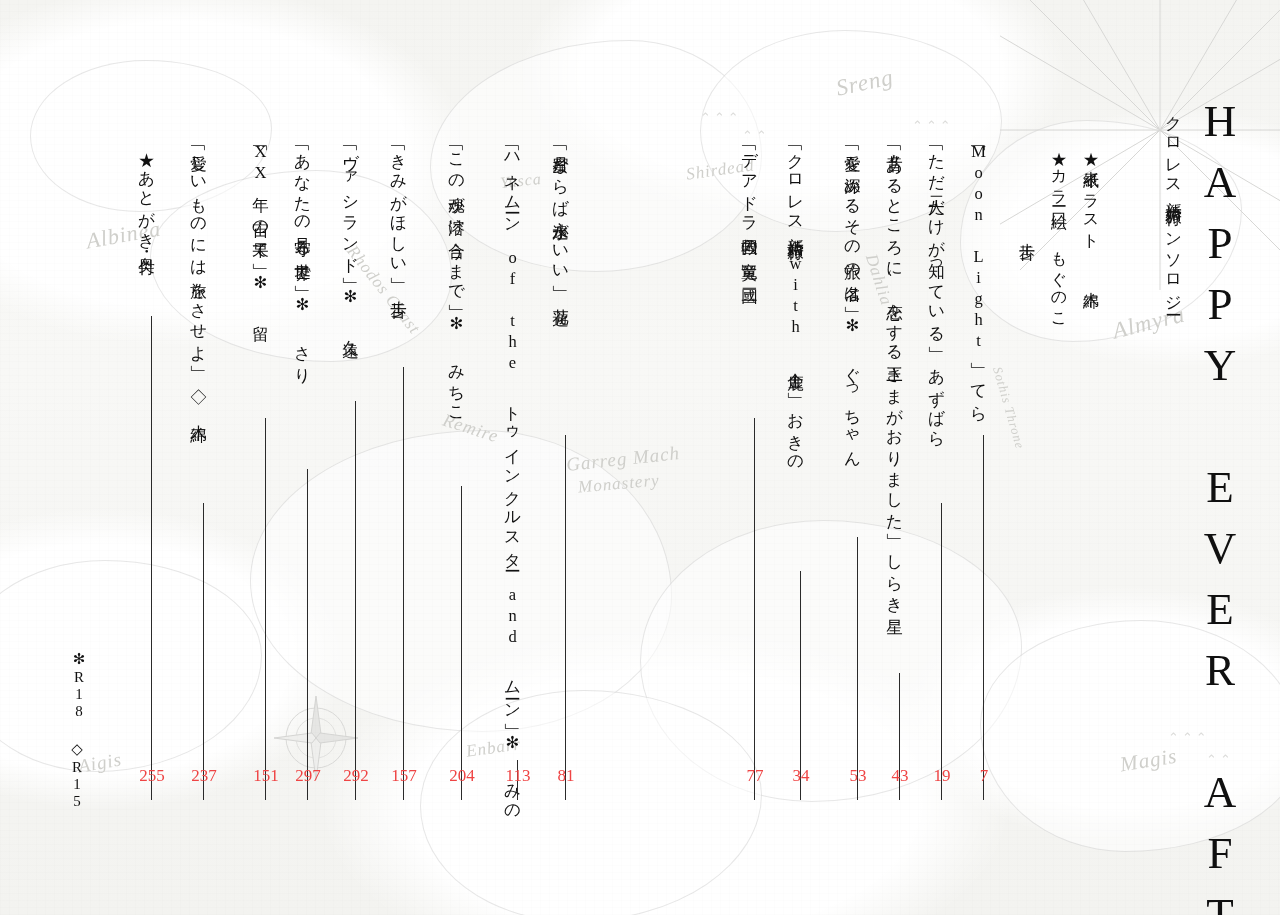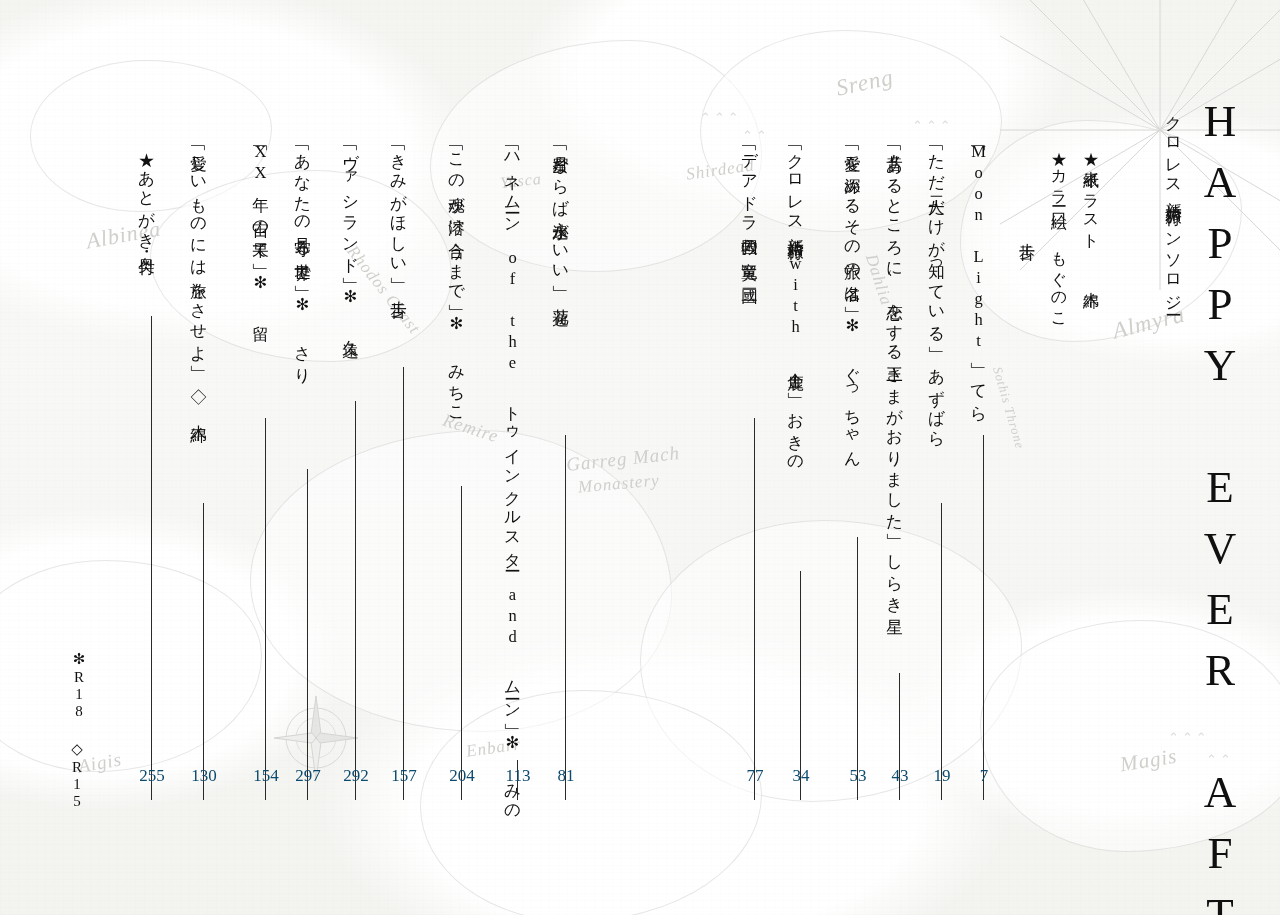--- a/index.html
+++ b/index.html
@@ -128,21 +128,21 @@
     background: #2a2a2a;
   }
   .entry .page {
     position: absolute;
     left: 0;
     width: 34px;
     bottom: 74px;
     text-align: center;
     font-size: 17px;
     letter-spacing: 0;
-    color: #0c4a6e;
+    color: #ef4444;
     font-family: "Liberation Serif", serif;
   }
   .credit {
     position: absolute;
     writing-mode: vertical-rl;
     text-orientation: upright;
     font-size: 16px;
     letter-spacing: 2px;
     color: #111;
     white-space: nowrap;
@@ -293,26 +293,26 @@
           <div class="page">292</div>
         </div>
         <div class="entry" style="left: 291px;">
           <div class="line">「あなたの見守る世界で」　✻　さり</div>
           <div class="rule" style="top: 329px; height: 331px;"></div>
           <div class="page">297</div>
         </div>
         <div class="entry" style="left: 249px;">
           <div class="line">「XX年 宙の果て」　✻　留</div>
           <div class="rule" style="top: 278px; height: 382px;"></div>
-          <div class="page">154</div>
+          <div class="page">151</div>
         </div>
         <div class="entry" style="left: 187px;">
           <div class="line">「愛しいものには旅をさせよ」　◇　木綿</div>
           <div class="rule" style="top: 363px; height: 297px;"></div>
-          <div class="page">130</div>
+          <div class="page">237</div>
         </div>
         <div class="entry" style="left: 135px;">
           <div class="line">★あとがき・奥付</div>
           <div class="rule" style="top: 176px; height: 484px;"></div>
           <div class="page">255</div>
         </div>
       </div>
     <div id="ratings">
         <div class="rating" style="left: 70px; top: 650px;">✻R18</div>
         <div class="rating" style="left: 68px; top: 740px;">◇R15</div>

